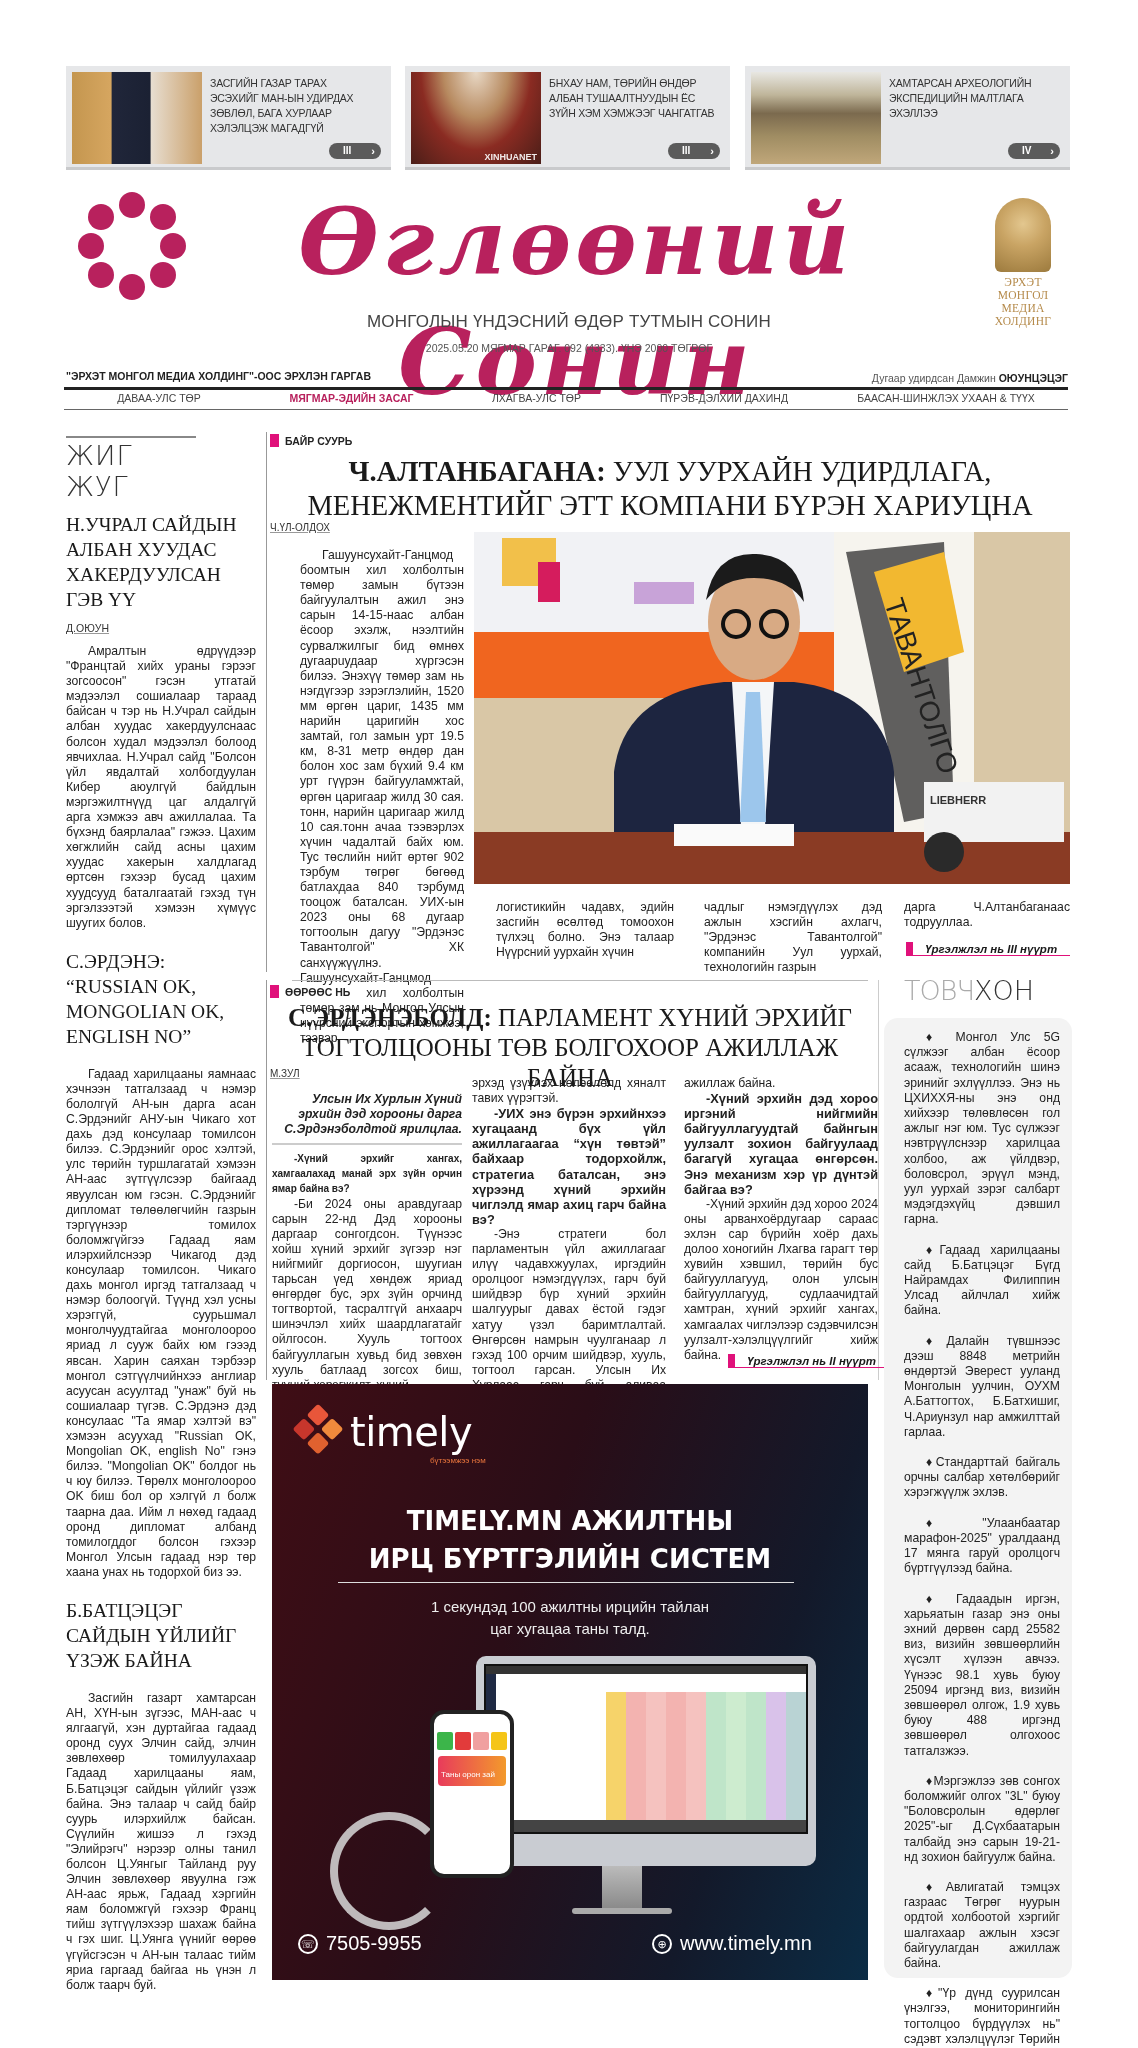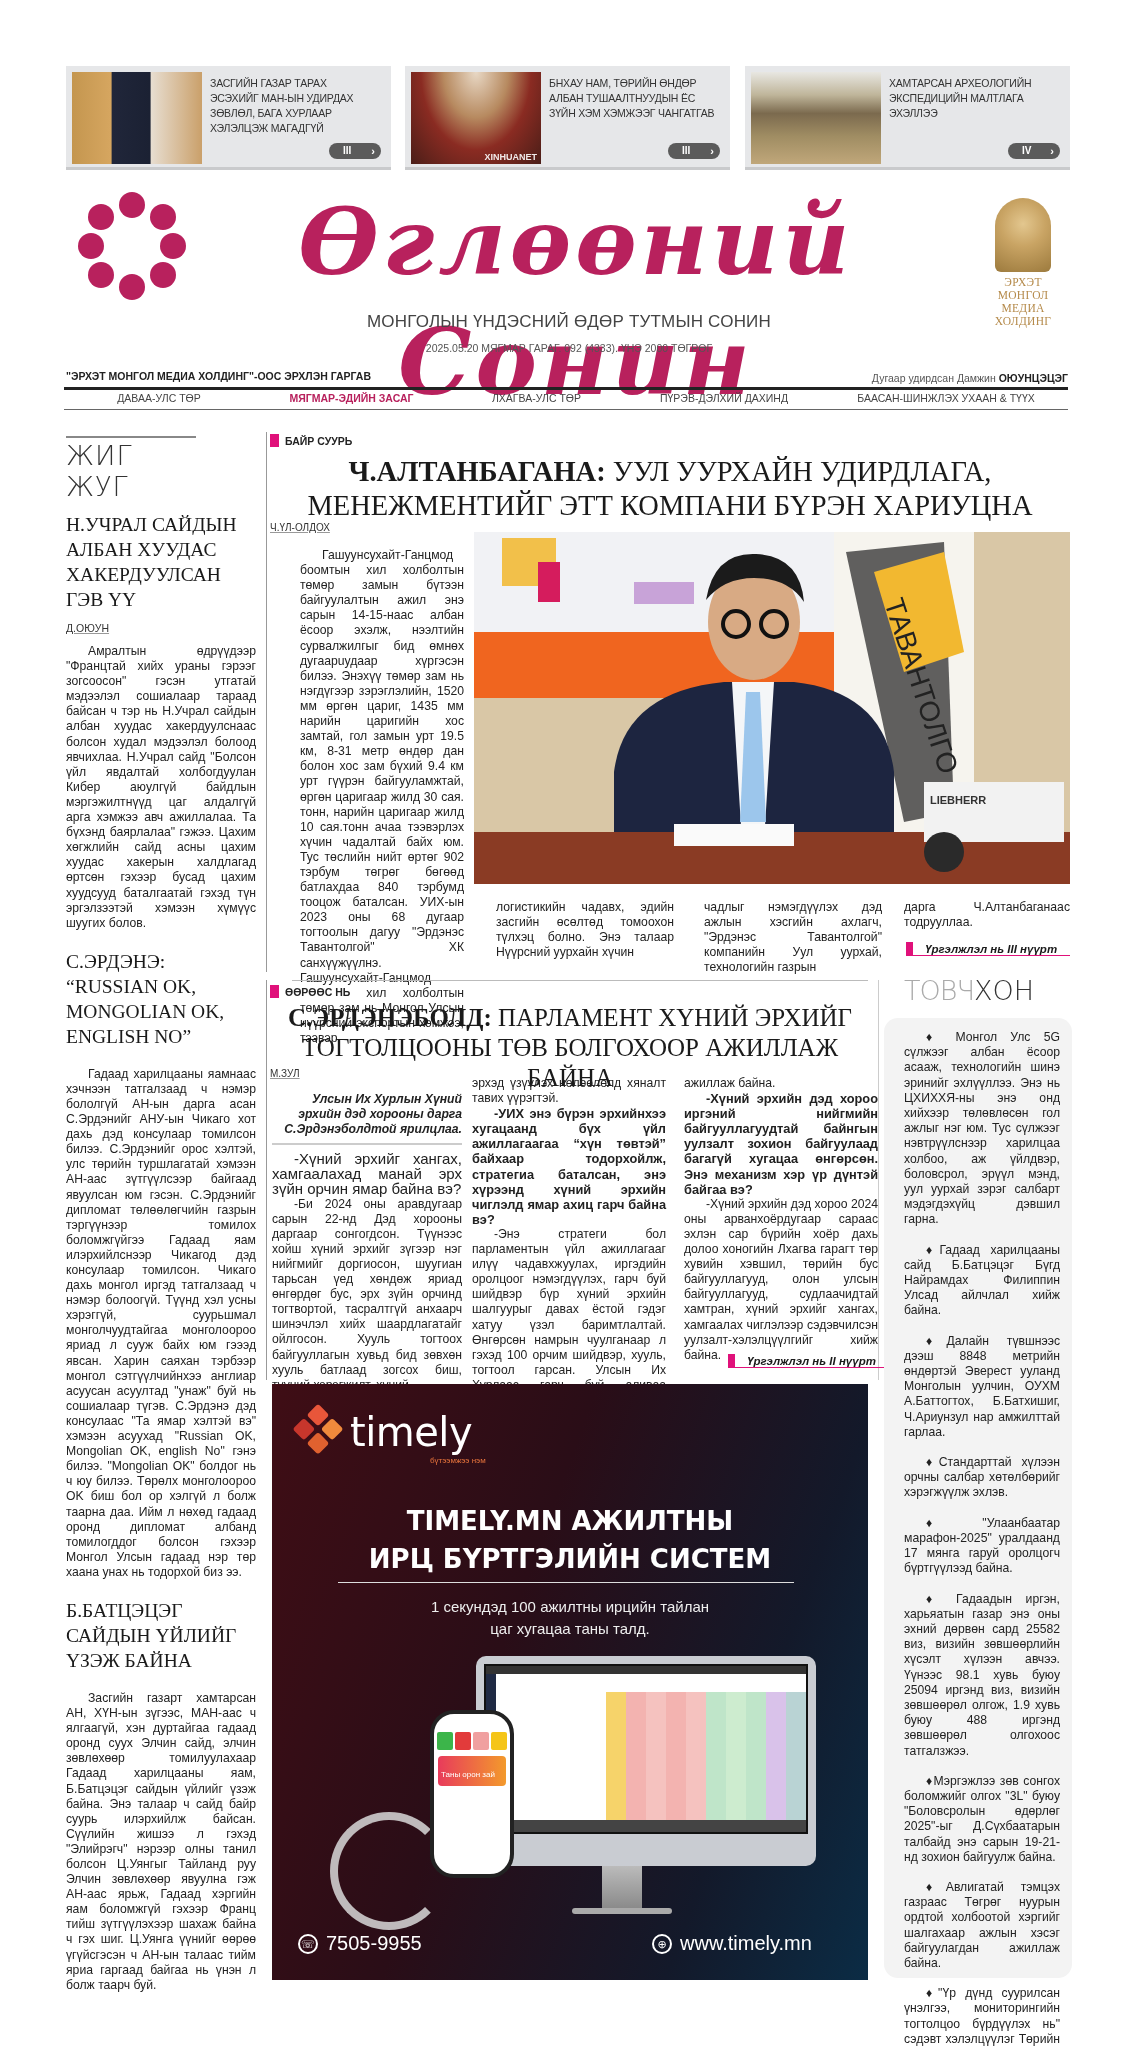--- a/index.html
+++ b/index.html
@@ -68,21 +68,21 @@
   .ad .bsub { font-size: 8px; color: #e8743c; margin-left: 58px; margin-top: 2px; }
   .ad .h1 { position: absolute; left: 0; width: 596px; top: 118px; text-align: center; font-family: "DejaVu Sans", sans-serif; font-weight: bold; font-size: 26px; line-height: 38px; }
   .ad .hr { position: absolute; left: 66px; width: 456px; top: 198px; height: 1px; background: #ddd; }
   .ad .sub { position: absolute; left: 0; width: 596px; top: 212px; text-align: center; font-size: 15px; line-height: 22px; color: #eee; }
   .ad .monitor { position: absolute; left: 204px; top: 272px; width: 340px; height: 210px; background: #c9ccd2; border-radius: 10px; padding: 8px; }
   .ad .screen { width: 100%; height: 170px; background: #fff; border: 2px solid #111; position: relative; overflow: hidden; }
   .ad .cols { position: absolute; right: 0; top: 26px; height: 140px; width: 200px; display: flex; }
   .ad .cols span { flex: 1; }
   .ad .stand { position: absolute; left: 330px; top: 482px; width: 40px; height: 44px; background: linear-gradient(#bbb,#888); }
   .ad .base { position: absolute; left: 300px; top: 524px; width: 100px; height: 6px; background: #aaa; border-radius: 3px; }
-  .ad .phone { position: absolute; left: 158px; top: 326px; width: 84px; height: 168px; background: #fff; border: 4px solid #222; border-radius: 24px; overflow: hidden; }
+  .ad .phone { position: absolute; left: 158px; top: 326px; width: 84px; height: 168px; background: #fff; border: 4px solid #222; border-radius: 14px; overflow: hidden; }
   .ad .phone .card { margin: 40px 4px 0; height: 30px; border-radius: 4px; background: linear-gradient(90deg,#e83b5b,#f39a2c); font-size: 8px; padding: 14px 3px 0; color: #fff; }
   .ad .clock { position: absolute; left: 58px; top: 428px; width: 118px; height: 118px; border: 8px solid #d9d9d9; border-radius: 50%; border-right-color: transparent; opacity: .85; }
   .ad .contact { position: absolute; top: 548px; font-size: 20px; display: flex; align-items: center; color: #fff; }
   .ad .circ { width: 20px; height: 20px; border: 2px solid #fff; border-radius: 50%; margin-right: 8px; font-size: 11px; line-height: 16px; text-align: center; }
 </style>
 </head>
 <body>
 
 <div class="promo" style="left:66px">
   <div class="thumb thumb1"></div>
@@ -214,21 +214,21 @@
     <span>ӨӨРӨӨС НЬ</span>
   </div>
 <div class="headline" style="left:270px;top:1003px;width:600px;font-size:25px;line-height:30px">
   <div><b>С.ЭРДЭНЭБОЛД:</b><span> ПАРЛАМЕНТ ХҮНИЙ ЭРХИЙГ</span></div>
   <div>ТОГТОЛЦООНЫ ТӨВ БОЛГОХООР АЖИЛЛАЖ БАЙНА</div>
 </div>
 <div class="abs byline" style="left:270px;top:1068px;margin:0;font-size:10px">М.ЗУЛ</div>
 
 <div class="abs body" style="left:272px;top:1092px;width:190px">
   <p style="font-weight:bold;font-style:italic;text-align:right;text-indent:0;border-bottom:2px solid #ccc;padding-bottom:6px;margin-bottom:6px">Улсын Их Хурлын Хүний эрхийн дэд хорооны дарга С.Эрдэнэболдтой ярилцлаа.</p>
-  <p style="font-weight:normal;font-size:15px">-Хүний эрхийг хангах, хамгаалахад манай эрх зүйн орчин ямар байна вэ?</p>
+  <p style="font-weight:bold;font-size:10px">-Хүний эрхийг хангах, хамгаалахад манай эрх зүйн орчин ямар байна вэ?</p>
   <p>-Би 2024 оны аравдугаар сарын 22-нд Дэд хорооны даргаар сонгогдсон. Түүнээс хойш хүний эрхийг зүгээр нэг нийгмийг доргиосон, шуугиан тарьсан үед хөндөж яриад өнгөрдөг бус, эрх зүйн орчинд тогтвортой, тасралтгүй анхаарч шинэчлэл хийх шаардлагатайг ойлгосон. Хууль тогтоох байгууллагын хувьд бид зөвхөн хууль батлаад зогсох биш, түүний хэрэгжилт, хүний</p>
 </div>
 <div class="abs body" style="left:472px;top:1076px;width:194px">
   <p style="text-indent:0">эрхэд үзүүлэх нөлөөлөлд хяналт тавих үүрэгтэй.</p>
   <p style="font-weight:bold;font-size:12.8px">-УИХ энэ бүрэн эрхийнхээ хугацаанд бүх үйл ажиллагаагаа “хүн төвтэй” байхаар тодорхойлж, стратегиа баталсан, энэ хүрээнд хүний эрхийн чиглэлд ямар ахиц гарч байна вэ?</p>
   <p>-Энэ стратеги бол парламентын үйл ажиллагааг илүү чадавхжуулах, иргэдийн оролцоог нэмэгдүүлэх, гарч буй шийдвэр бүр хүний эрхийн шалгуурыг давах ёстой гэдэг хатуу үзэл баримтлалтай. Өнгөрсөн намрын чуулганаар л гэхэд 100 орчим шийдвэр, хууль, тогтоол гарсан. Улсын Их Хурлаас гарч буй аливаа шийдвэр хүний эрхийг зөрчихгүй байх зарчмыг бид баримталж</p>
 </div>
 <div class="abs body" style="left:684px;top:1076px;width:194px">
   <p style="text-indent:0">ажиллаж байна.</p>
   <p style="font-weight:bold;font-size:12.8px">-Хүний эрхийн дэд хороо иргэний нийгмийн байгууллагуудтай байнгын уулзалт зохион байгуулаад багагүй хугацаа өнгөрсөн. Энэ механизм хэр үр дүнтэй байгаа вэ?</p>
@@ -237,21 +237,21 @@
 <div class="cont" style="left:728px;top:1354px;width:168px">
     <span class="sq"></span>
     <span>Үргэлжлэл нь II нүүрт</span>
   </div>
 
 <div class="tovch-title"><span class="light">ТОВЧ</span><span>ХОН</span></div>
 <div class="tovch-box">
   <p>♦ Монгол Улс 5G сүлжээг албан ёсоор асааж, технологийн шинэ эринийг эхлүүллээ. Энэ нь ЦХИХХЯ-ны энэ онд хийхээр төлөвлөсөн гол ажлыг нэг юм. Тус сүлжээг нэвтрүүлснээр харилцаа холбоо, аж үйлдвэр, боловсрол, эрүүл мэнд, уул уурхай зэрэг салбарт мэдэгдэхүйц дэвшил гарна.</p>
   <p>♦Гадаад харилцааны сайд Б.Батцэцэг Бүгд Найрамдах Филиппин Улсад айлчлал хийж байна.</p>
   <p>♦Далайн түвшнээс дээш 8848 метрийн өндөртэй Эверест ууланд Монголын уулчин, ОУХМ А.Баттогтох, Б.Батхишиг, Ч.Ариунзул нар амжилттай гарлаа.</p>
-  <p>♦Стандарттай хүлээн орчны салбар хөтөлбөрийг хэрэгжүүлж эхлэв.</p>
+  <p>♦Стандарттай байгаль орчны салбар хөтөлбөрийг хэрэгжүүлж эхлэв.</p>
   <p>♦ "Улаанбаатар марафон-2025" уралдаанд 17 мянга гаруй оролцогч бүртгүүлээд байна.</p>
   <p>♦ Гадаадын иргэн, харьяатын газар энэ оны эхний дөрвөн сард 25582 виз, визийн зөвшөөрлийн хүсэлт хүлээн авчээ. Үүнээс 98.1 хувь буюу 25094 иргэнд виз, визийн зөвшөөрөл олгож, 1.9 хувь буюу 488 иргэнд зөвшөөрөл олгохоос татгалзжээ.</p>
   <p>♦Мэргэжлээ зөв сонгох боломжийг олгох "3L" буюу "Боловсролын өдөрлөг 2025"-ыг Д.Сүхбаатарын талбайд энэ сарын 19-21-нд зохион байгуулж байна.</p>
   <p>♦Авлигатай тэмцэх газраас Төгрөг нуурын ордтой холбоотой хэргийг шалгахаар ажлын хэсэг байгуулагдан ажиллаж байна.</p>
   <p>♦"Үр дүнд суурилсан үнэлгээ, мониторингийн тогтолцоо бүрдүүлэх нь" сэдэвт хэлэлцүүлэг Төрийн ордонд боллоо.</p>
 </div>
 
 <div class="ad">
   <div class="brand">
     <div class="mark">

